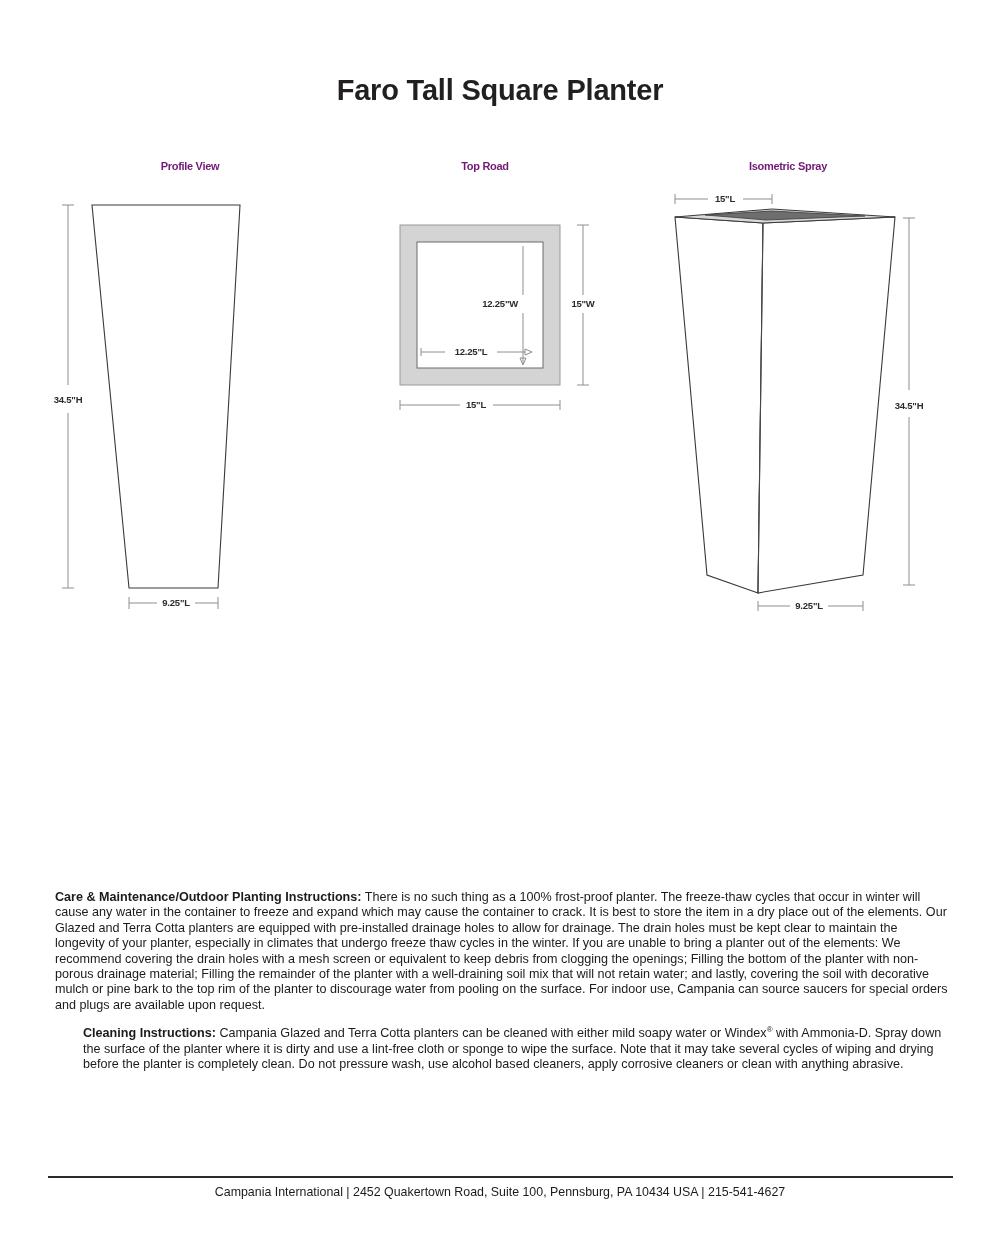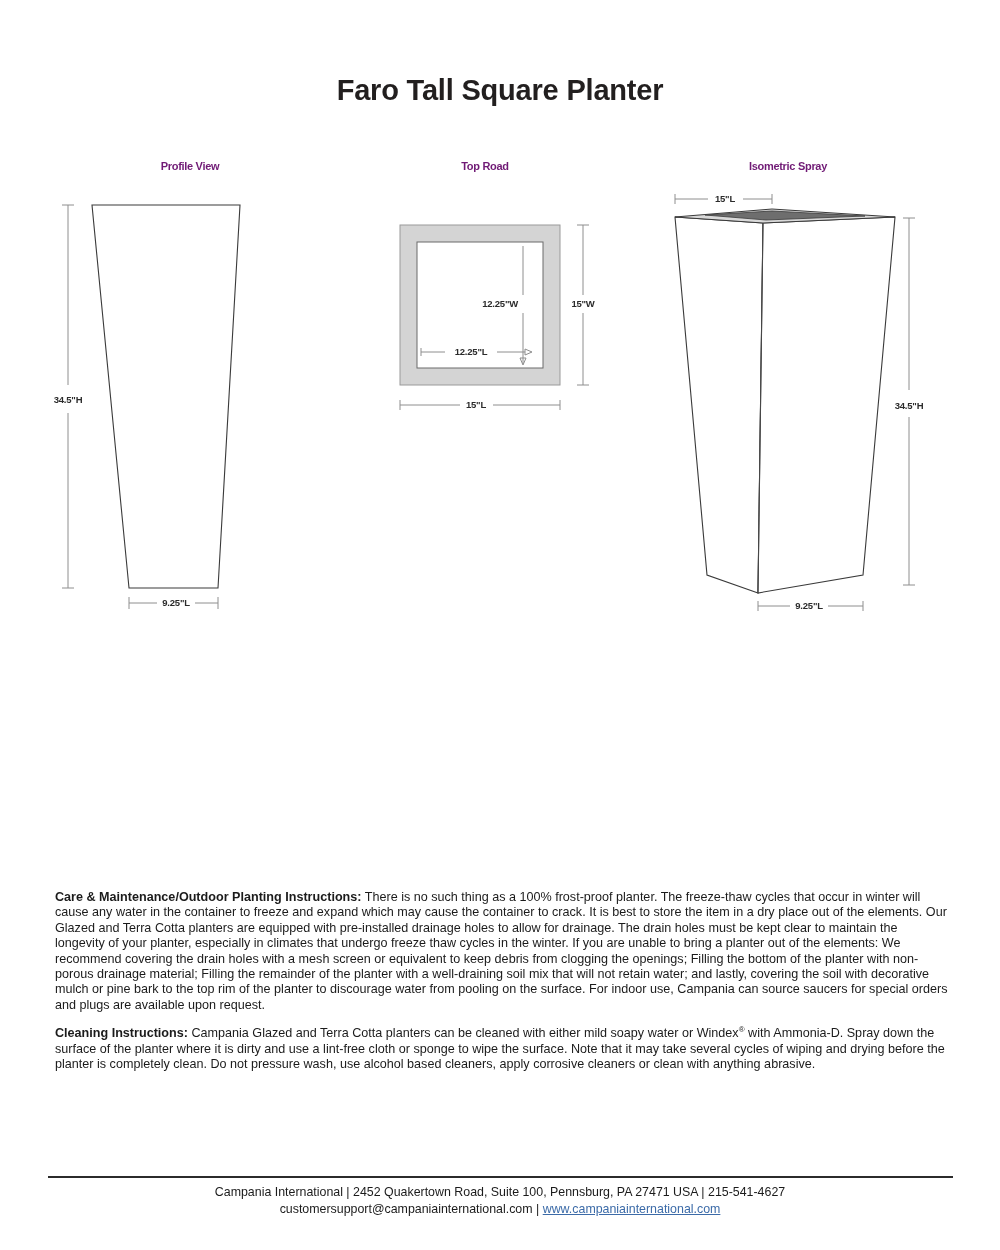--- a/index.html
+++ b/index.html
@@ -104,21 +104,21 @@
     top: 890px;
     width: 893px;
   }
   .para {
     font-size: 12.6px;
     line-height: 15.4px;
     color: #1b1b1b;
     margin: 0 0 13px 0;
     text-align: left;
   }
-  .para:last-child { margin-bottom: 0; }
+  .para:last-child { margin-bottom: 0; margin-left: 28px; }
   .para b { font-weight: bold; }
   .para sup {
     font-size: 8px;
     vertical-align: super;
     line-height: 0;
   }
 
   
   .footer-rule {
     position: absolute;
@@ -239,15 +239,14 @@
 
 
   <p class="para"><b>Care &amp; Maintenance/Outdoor Planting Instructions:</b><span> There is no such thing as a 100% frost-proof planter. The freeze-thaw cycles that occur in winter will cause any water in the container to freeze and expand which may cause the container to crack. It is best to store the item in a dry place out of the elements. Our Glazed and Terra Cotta planters are equipped with pre-installed drainage holes to allow for drainage. The drain holes must be kept clear to maintain the longevity of your planter, especially in climates that undergo freeze thaw cycles in the winter. If you are unable to bring a planter out of the elements: We recommend covering the drain holes with a mesh screen or equivalent to keep debris from clogging the openings; Filling the bottom of the planter with non-porous drainage material; Filling the remainder of the planter with a well-draining soil mix that will not retain water; and lastly, covering the soil with decorative mulch or pine bark to the top rim of the planter to discourage water from pooling on the surface. For indoor use, Campania can source saucers for special orders and plugs are available upon request.</span></p>
 
   <p class="para"><b>Cleaning Instructions:</b><span> Campania Glazed and Terra Cotta planters can be cleaned with either mild soapy water or Windex</span><sup>®</sup><span> with Ammonia-D. Spray down the surface of the planter where it is dirty and use a lint-free cloth or sponge to wipe the surface. Note that it may take several cycles of wiping and drying before the planter is completely clean. Do not pressure wash, use alcohol based cleaners, apply corrosive cleaners or clean with anything abrasive.</span></p>
 
 </div>
 
 <div class="footer-rule"></div>
 <div class="footer">
-  <div>Campania International | 2452 Quakertown Road, Suite 100, Pennsburg, PA 27471 USA | 215-541-4627</div>
-  <div><span>customersupport@campaniainternational.com</span><span> | </span><span class="link">www.campaniainternational.com</span></div>
+  <div>Campania International | 2452 Quakertown Road, Suite 100, Pennsburg, PA 10434 USA | 215-541-4627</div>
 </div>
 
 </body></html>

